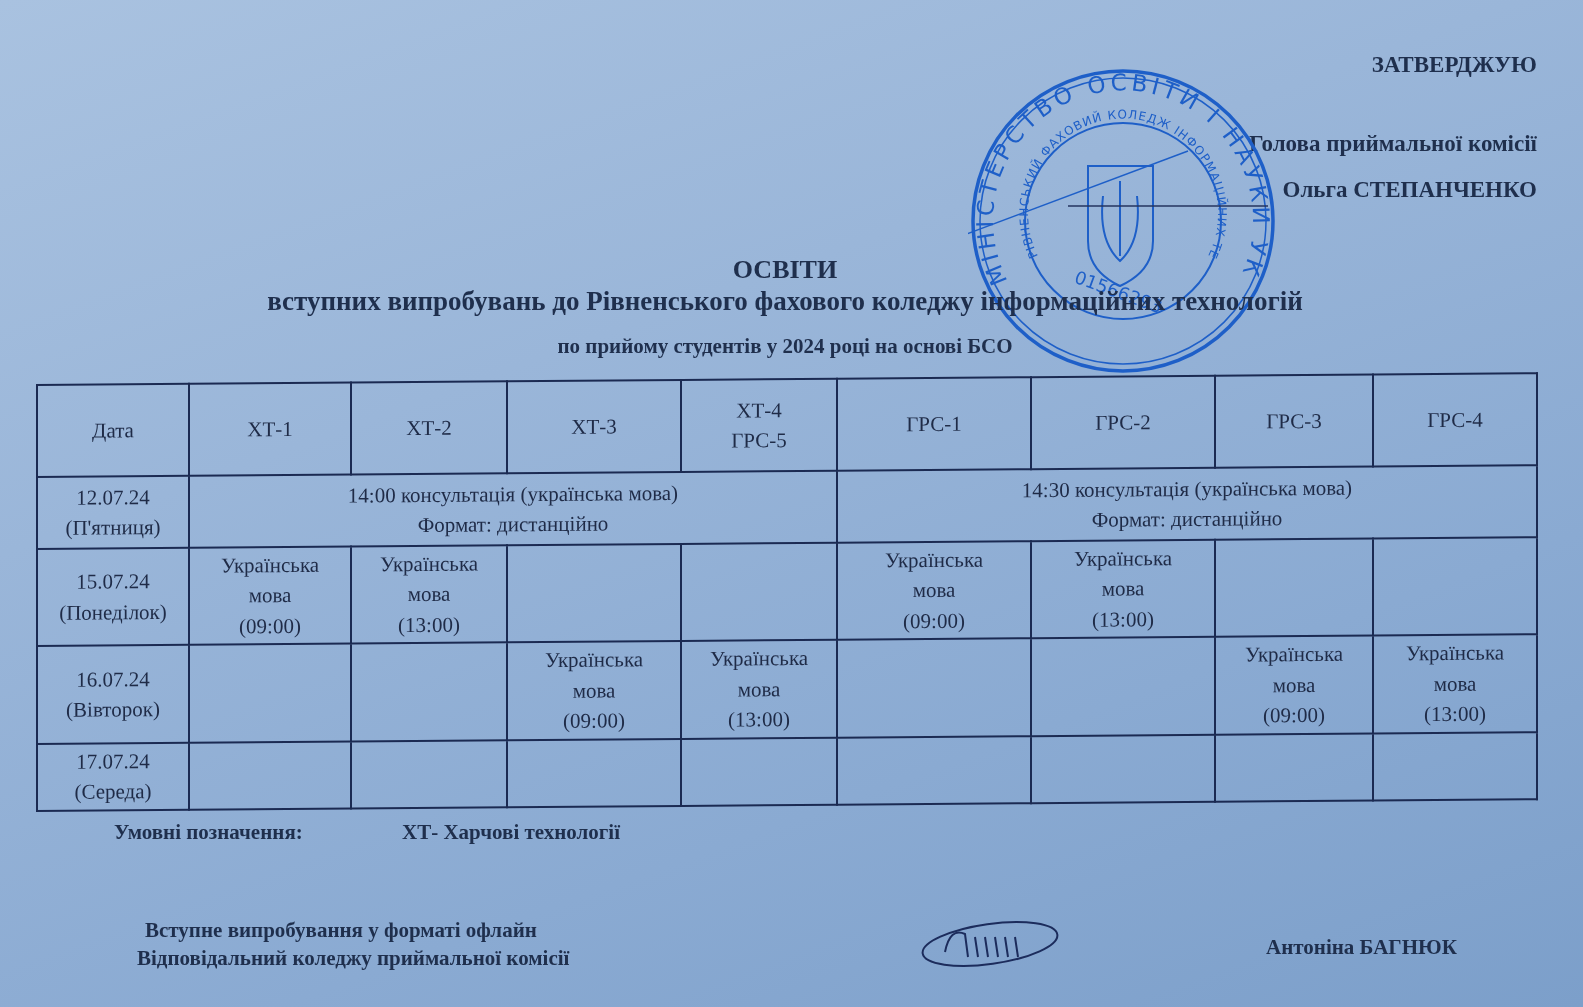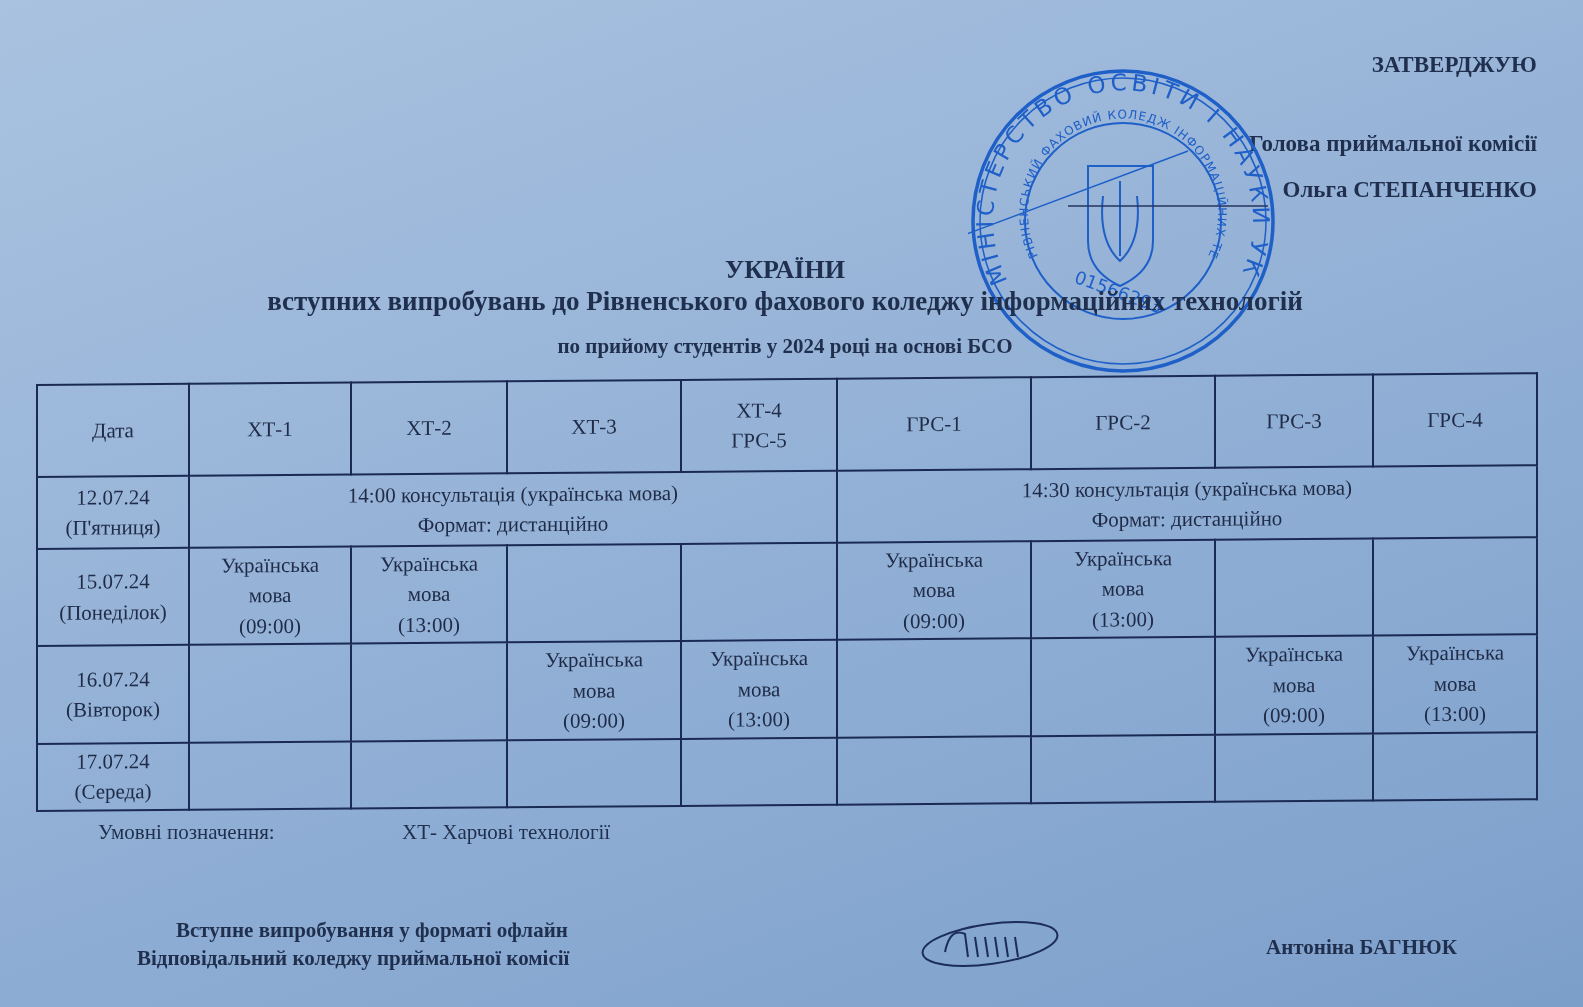--- a/index.html
+++ b/index.html
@@ -27,27 +27,27 @@
       transform: skewY(-0.45deg); transform-origin:left top;
     }
     table.sched td, table.sched th {
       border:2px solid #1b2a52; text-align:center; vertical-align:middle;
       font-weight:normal; font-size:21px; line-height:1.45; padding:2px 4px;
       color:#1f2b47;
     }
     table.sched th { height:86px; }
     .cell-line { display:block; }
 
-    .legend { position:absolute; top:820px; font-size:21px; }
-    .legend.l1 { left:98px; font-weight:normal; }
+    .legend { position:absolute; top:820px; font-size:21px;font-weight:bold; }
+    .legend.l1 { left:114px; font-weight:bold; }
     .legend.l2 { left:402px; }
     .legend.l3 { left:718px; text-align:center; width:290px; line-height:1.45; }
 
     .footer { position:absolute; font-size:21px; font-weight:bold; }
-    .footer.f1 { left:145px; top:918px;margin-left:31px; }
+    .footer.f1 { left:145px; top:918px; }
     .footer.f2 { left:137px; top:946px; }
     .footer.f3 { left:1266px; top:935px; }
     .signature { position:absolute; left:920px; top:912px; width:150px; height:60px; }
   </style>
 </head>
 <body>
 
 <div class="approve a1">ЗАТВЕРДЖУЮ</div>
 <div class="approve a2">Голова приймальної комісії</div>
 <div class="approve a3">Ольга СТЕПАНЧЕНКО</div>
@@ -68,21 +68,21 @@
   </defs>
   <text font-family="DejaVu Sans, sans-serif" font-size="23" fill="#1e5fc8" letter-spacing="4">
     <textPath href="#outerArc">МІНІСТЕРСТВО ОСВІТИ І НАУКИ УКРАЇНИ</textPath>
   </text>
   <text font-family="DejaVu Sans, sans-serif" font-size="12" fill="#1e5fc8" letter-spacing="1">
     <textPath href="#innerArc">РІВНЕНСЬКИЙ ФАХОВИЙ КОЛЕДЖ ІНФОРМАЦІЙНИХ ТЕХНОЛОГІЙ</textPath>
   </text>
   <text x="105" y="232" font-family="DejaVu Sans, sans-serif" font-size="18" fill="#1e5fc8" transform="rotate(20 150 225)">01566293</text>
 </svg>
 
-<div class="title t1">УКРАЇНИ</div>
+<div class="title t1">ОСВІТИ</div>
 <div class="title t2">вступних випробувань до Рівненського фахового коледжу інформаційних технологій</div>
 <div class="title t3">по прийому студентів у 2024 році на основі БСО</div>
 
 <table class="sched">
   <colgroup>
     <col style="width:152px">
       <col style="width:162px">
       <col style="width:156px">
       <col style="width:174px">
     <col style="width:156px">

